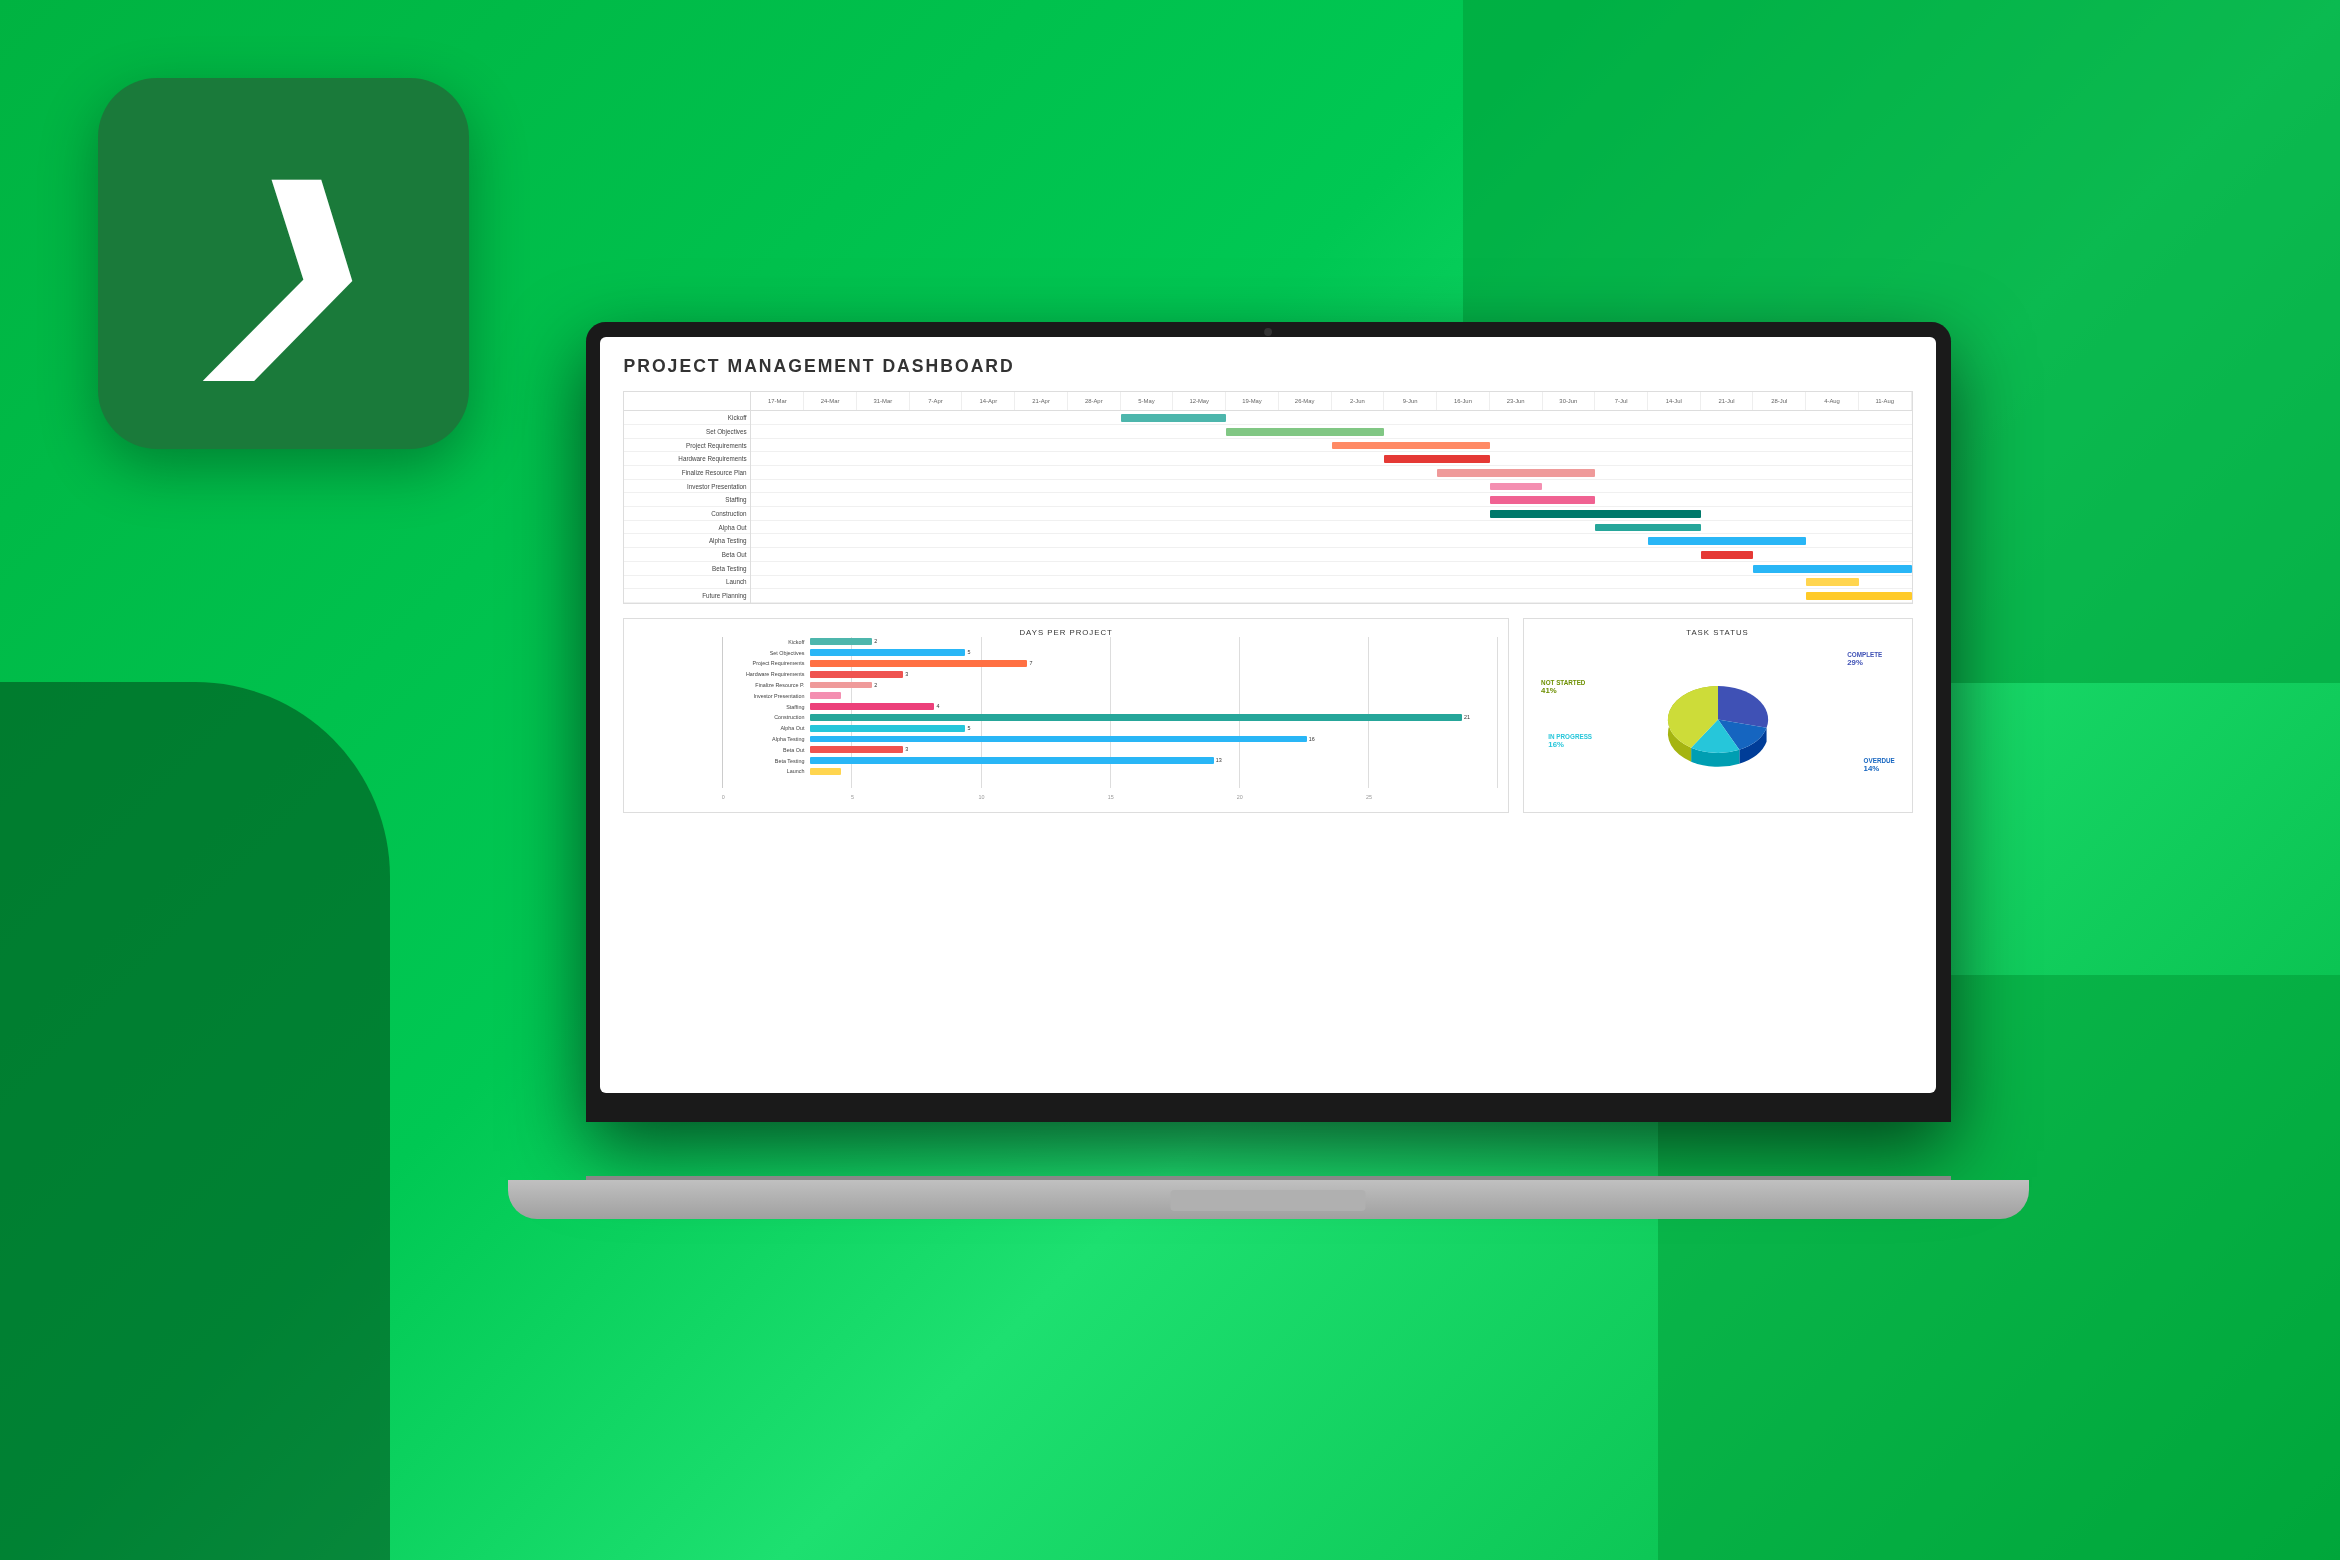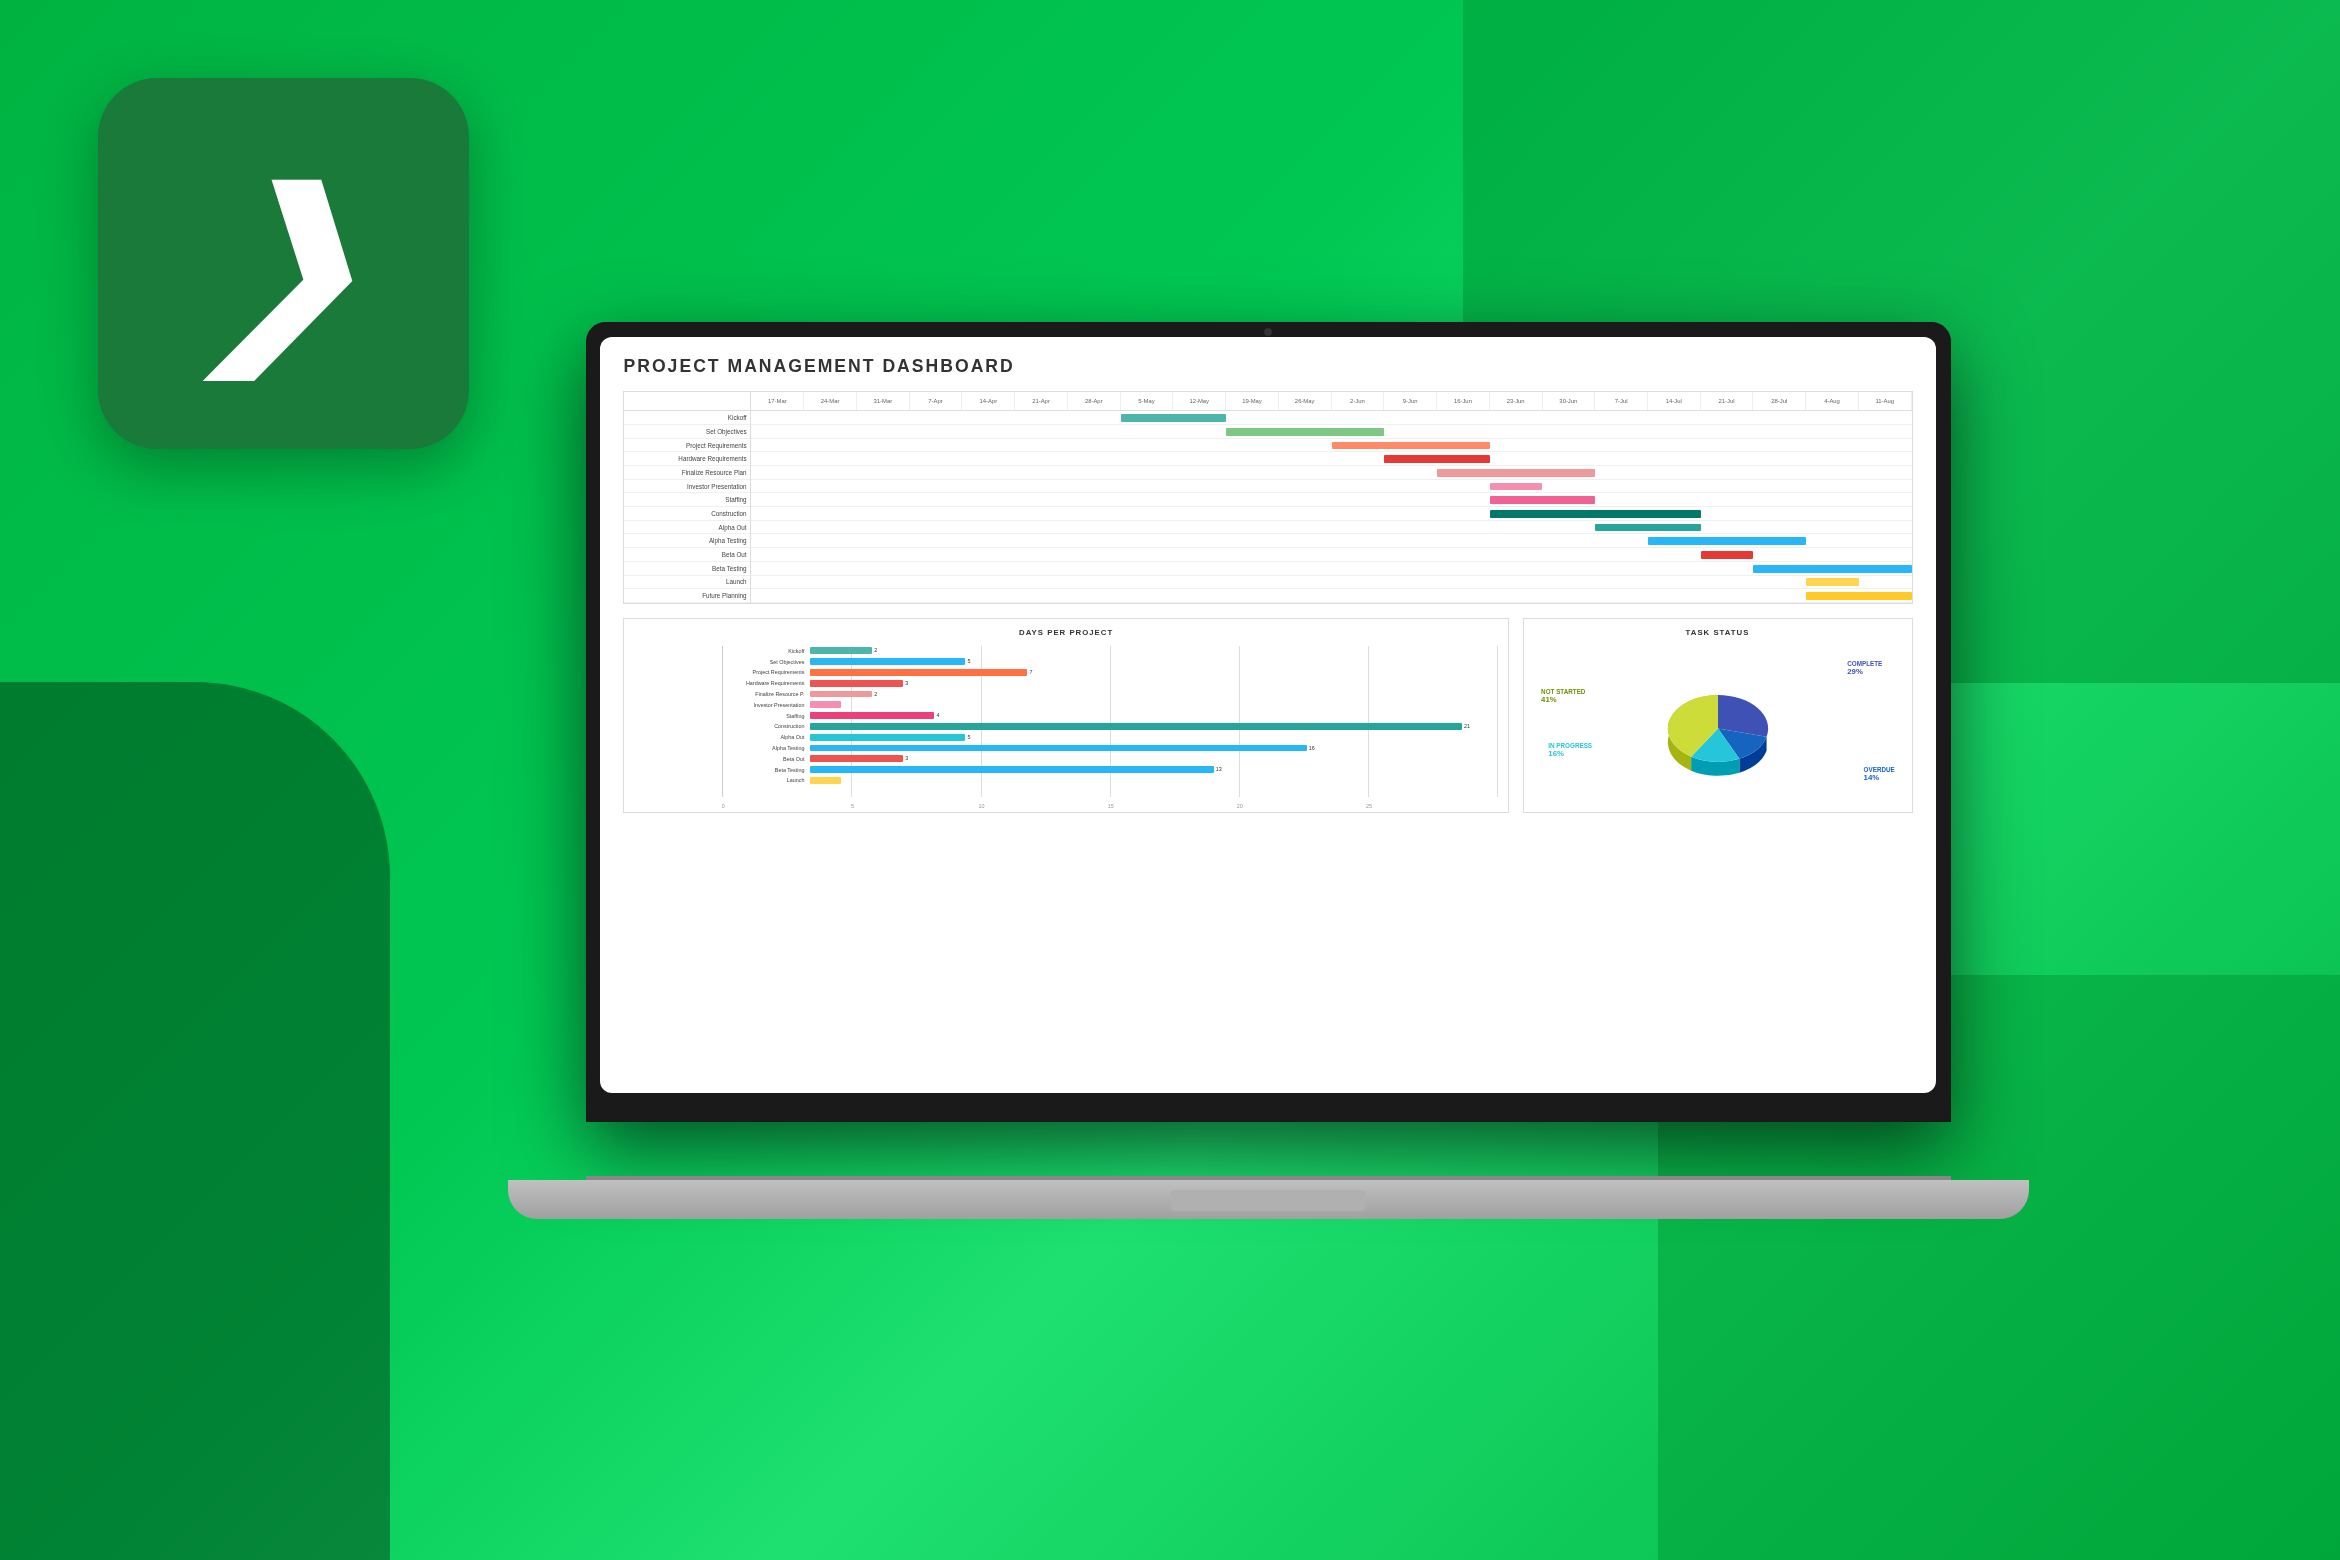--- a/index.html
+++ b/index.html
@@ -102,21 +102,21 @@
       border-radius: 19.5px 19.5px 0 0;
       box-shadow: 0 29px 78px rgba(0,0,0,0.6);
       padding: 14.6px 14.6px 29px 14.6px;
     }
 
     
     .laptop-screen {
       width: 100%;
       height: 100%;
       background: white;
-      border-radius: 12px;
+      border-radius: 6px;
       overflow: hidden;
       position: relative;
     }
 
     
     .laptop-base {
       position: absolute;
       bottom: 0;
       left: -78px;
       right: -78px;
@@ -252,24 +252,24 @@
     }
 
     .chart-box {
       border: 1px solid #ddd;
       flex: 1;
       padding: 9.8px;
     }
 
     .chart-title {
       font-size: 7.8px;
-      font-weight: bold;
+      font-weight: normal;
       text-align: center;
       color: #333;
-      margin-bottom: 9px;
+      margin-bottom: 0;
       letter-spacing: 1px;
     }
 
     
     .bar-chart-area {
       height: 151px;
       position: relative;
       padding-left: 88px;
     }
 

